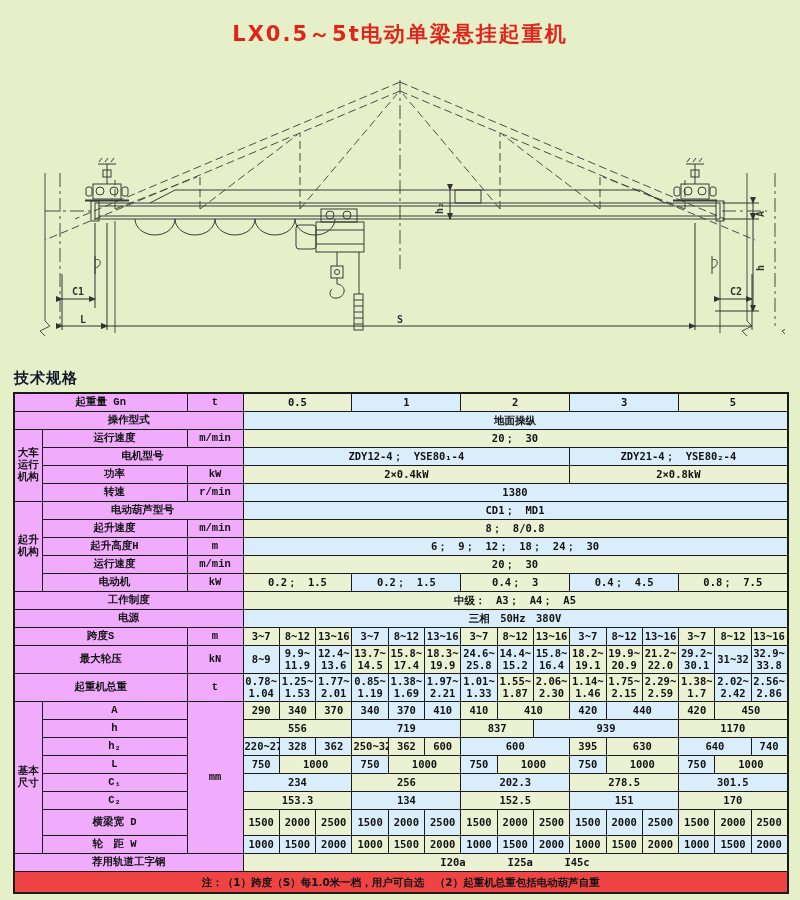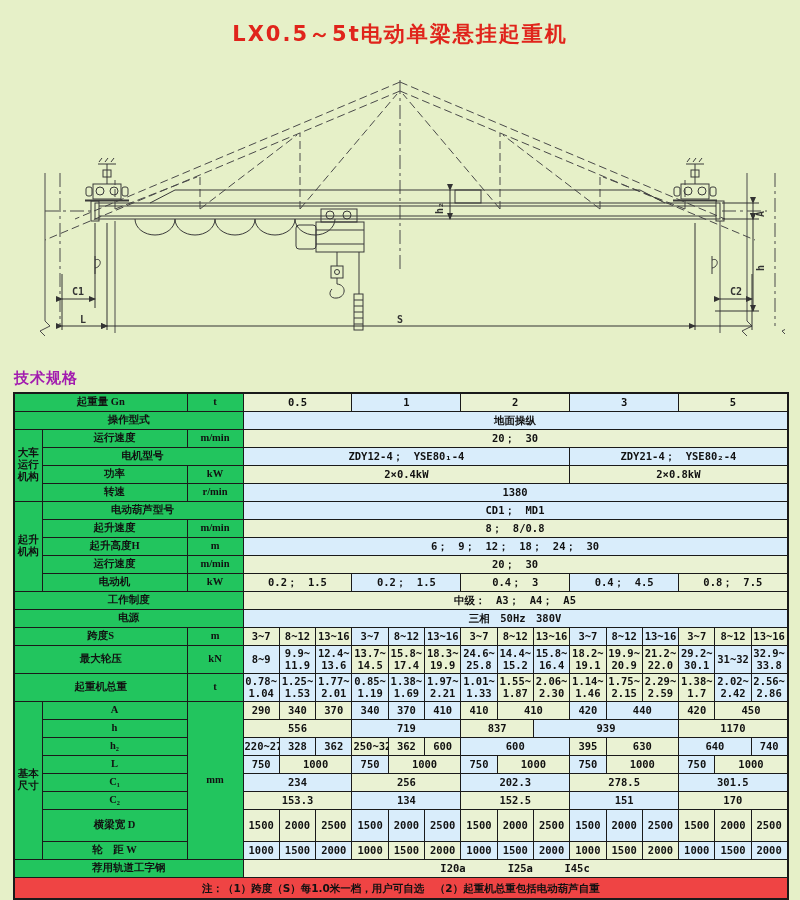--- a/index.html
+++ b/index.html
@@ -14,40 +14,40 @@
   .stage{position:absolute;inset:0;}
   .main-title{
     position:absolute;top:20px;left:0;width:100%;
     text-align:center;
     font-size:21px;font-weight:bold;letter-spacing:2px;
     color:#e0241b;
   }
   .drawing{position:absolute;left:15px;top:78px;}
   .section-heading{
     position:absolute;left:14px;top:369px;
-    font-size:15px;font-weight:bold;color:#a21caf;letter-spacing:1px;
+    font-size:15px;font-weight:bold;color:#0f172a;letter-spacing:1px;
   }
   table.spec{
     position:absolute;left:13px;top:392px;
     width:774px;
     border-collapse:collapse;
     table-layout:fixed;
     border:2px solid #1a1a1a;
     font-family:"DejaVu Sans Mono","DejaVu Sans",monospace;
   }
   table.spec td{
     border:1px solid #1a1a1a;
     text-align:center;vertical-align:middle;
     font-size:10.5px;font-weight:600;
     line-height:1.15;
     white-space:pre-line;
     padding:0 1px;
     overflow:hidden;
   }
-  td.k-lab,td.k-grp{background:#22c55e;font-family:Liberation Serif, serif;font-size:11px;}
+  td.k-lab,td.k-grp{background:#f0abfc;font-family:Liberation Mono, monospace;font-size:11px;}
   td.k-g{background:#eaf2d3;}
   td.k-b{background:#d9edfb;}
   td.k-note{background:#ef4444;text-align:left;padding-left:8px;font-family:"DejaVu Sans","Liberation Sans",sans-serif;font-size:11px;}
   td.gb{border-left-width:2px;}
   svg text{font-family:"DejaVu Sans Mono","DejaVu Sans",monospace;font-size:10px;fill:#333;font-weight:600;}
 </style>
 </head>
 <body>
 
 <div class="stage">
@@ -388,21 +388,21 @@
           <td colspan="3" class="k-b gb">301.5</td>
         </tr>
         <tr style="height: 18px;">
           <td class="k-lab">C₂</td>
           <td colspan="3" class="k-g gb">153.3</td>
           <td colspan="3" class="k-b gb">134</td>
           <td colspan="3" class="k-g gb">152.5</td>
           <td colspan="3" class="k-b gb">151</td>
           <td colspan="3" class="k-g gb">170</td>
         </tr>
-        <tr style="height: 32px;">
+        <tr style="height: 26px;">
           <td class="k-lab">横梁宽 D</td>
           <td class="k-g gb">1500</td>
           <td class="k-g">2000</td>
           <td class="k-g">2500</td>
           <td class="k-b gb">1500</td>
           <td class="k-b">2000</td>
           <td class="k-b">2500</td>
           <td class="k-g gb">1500</td>
           <td class="k-g">2000</td>
           <td class="k-g">2500</td>

